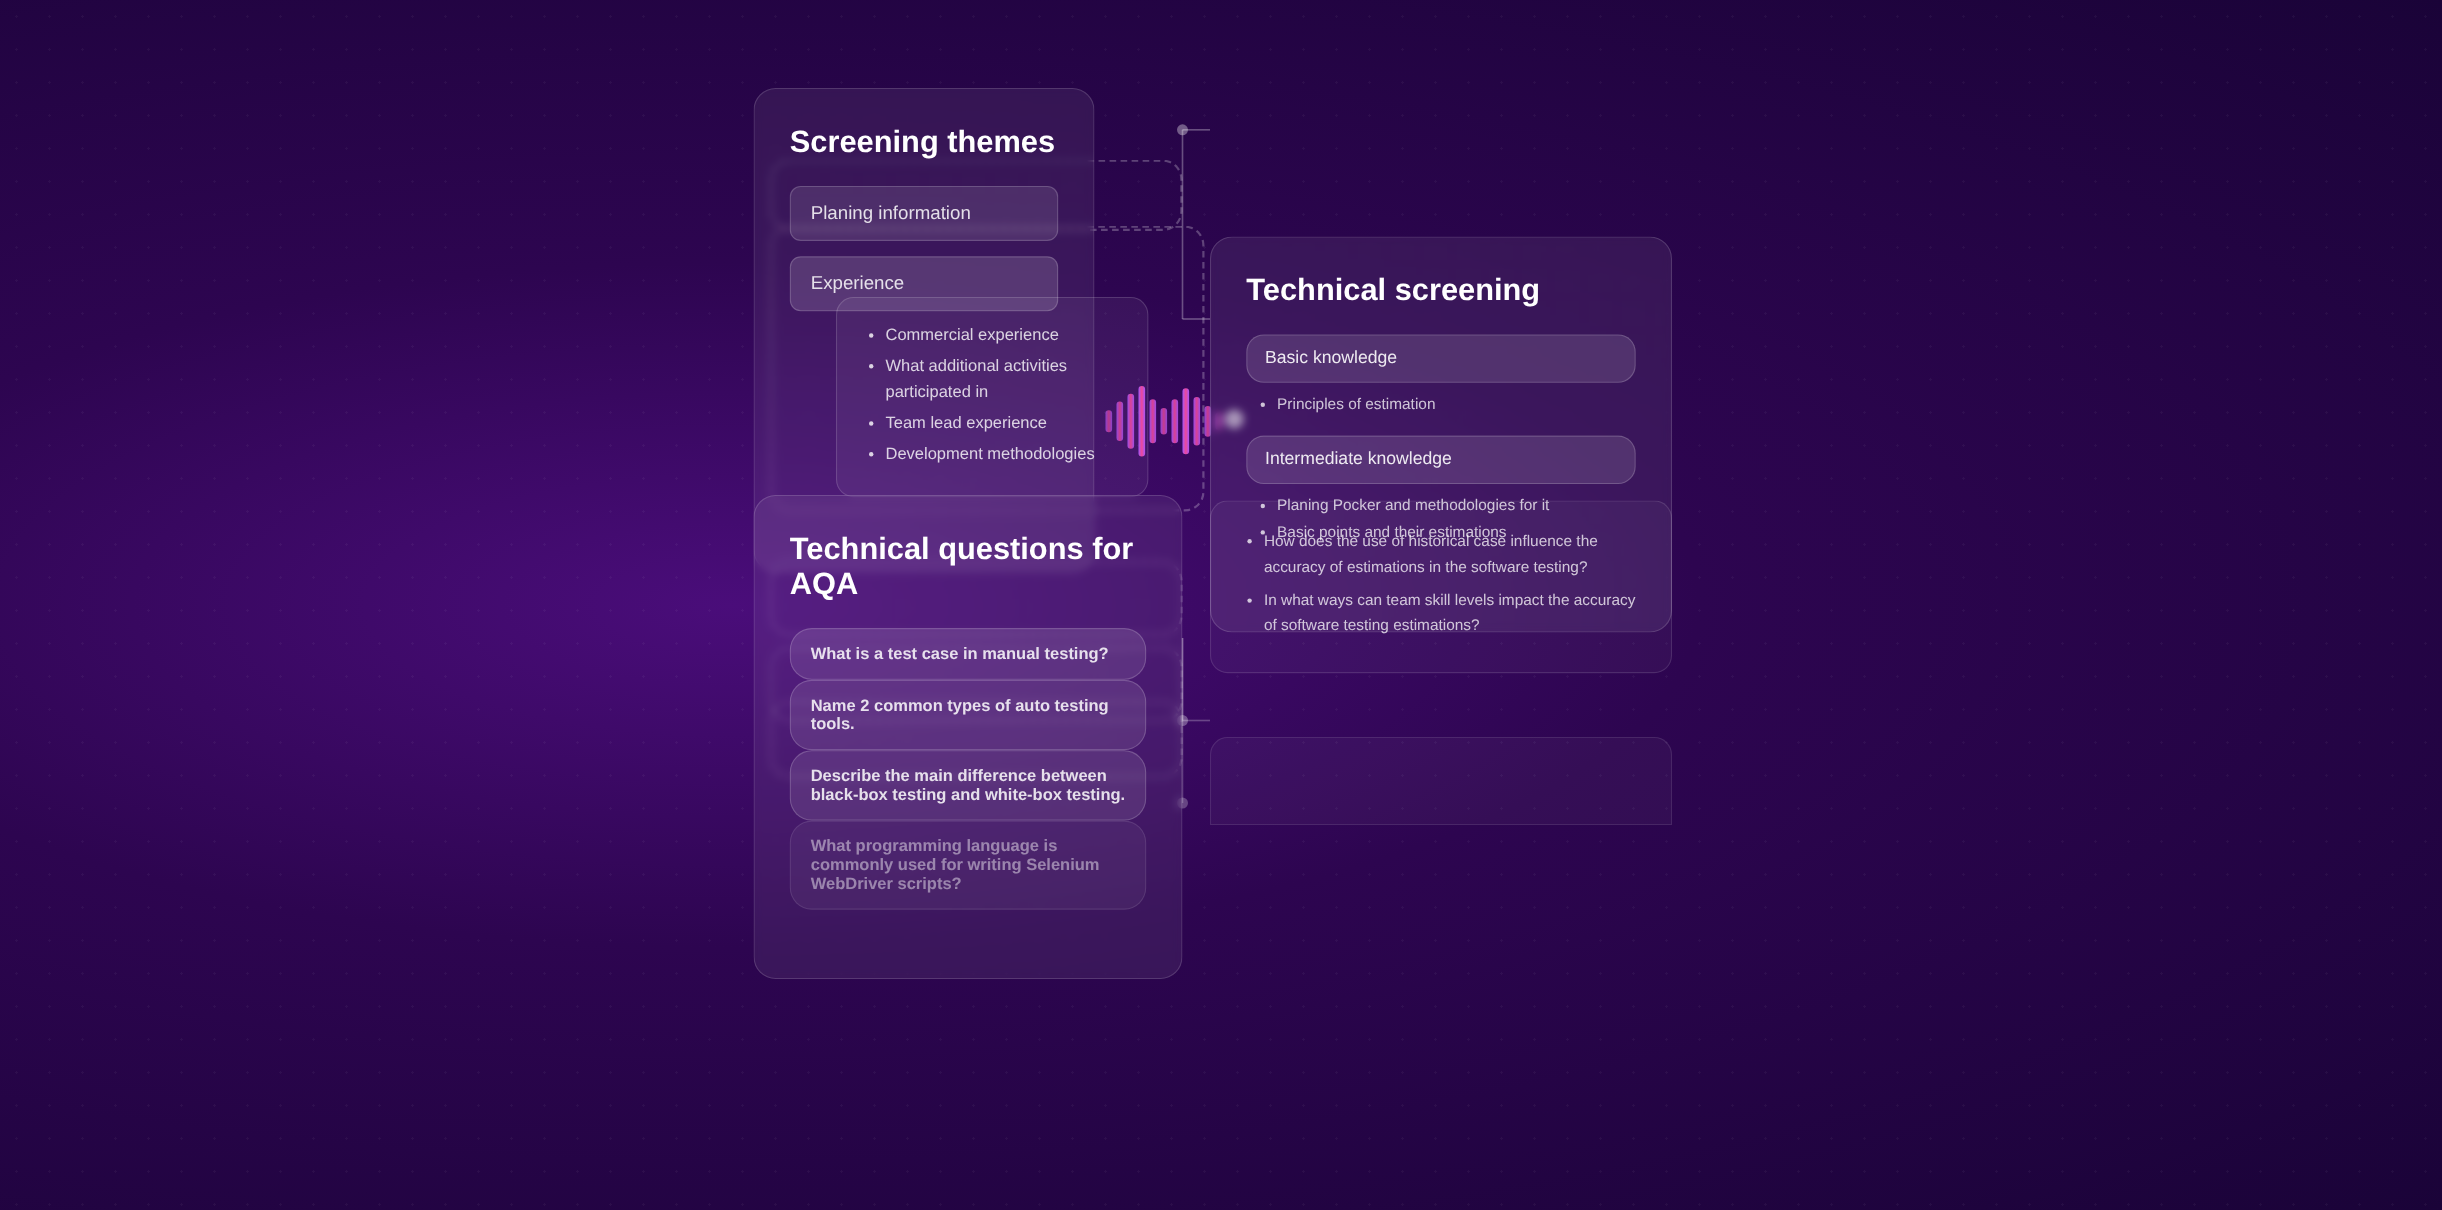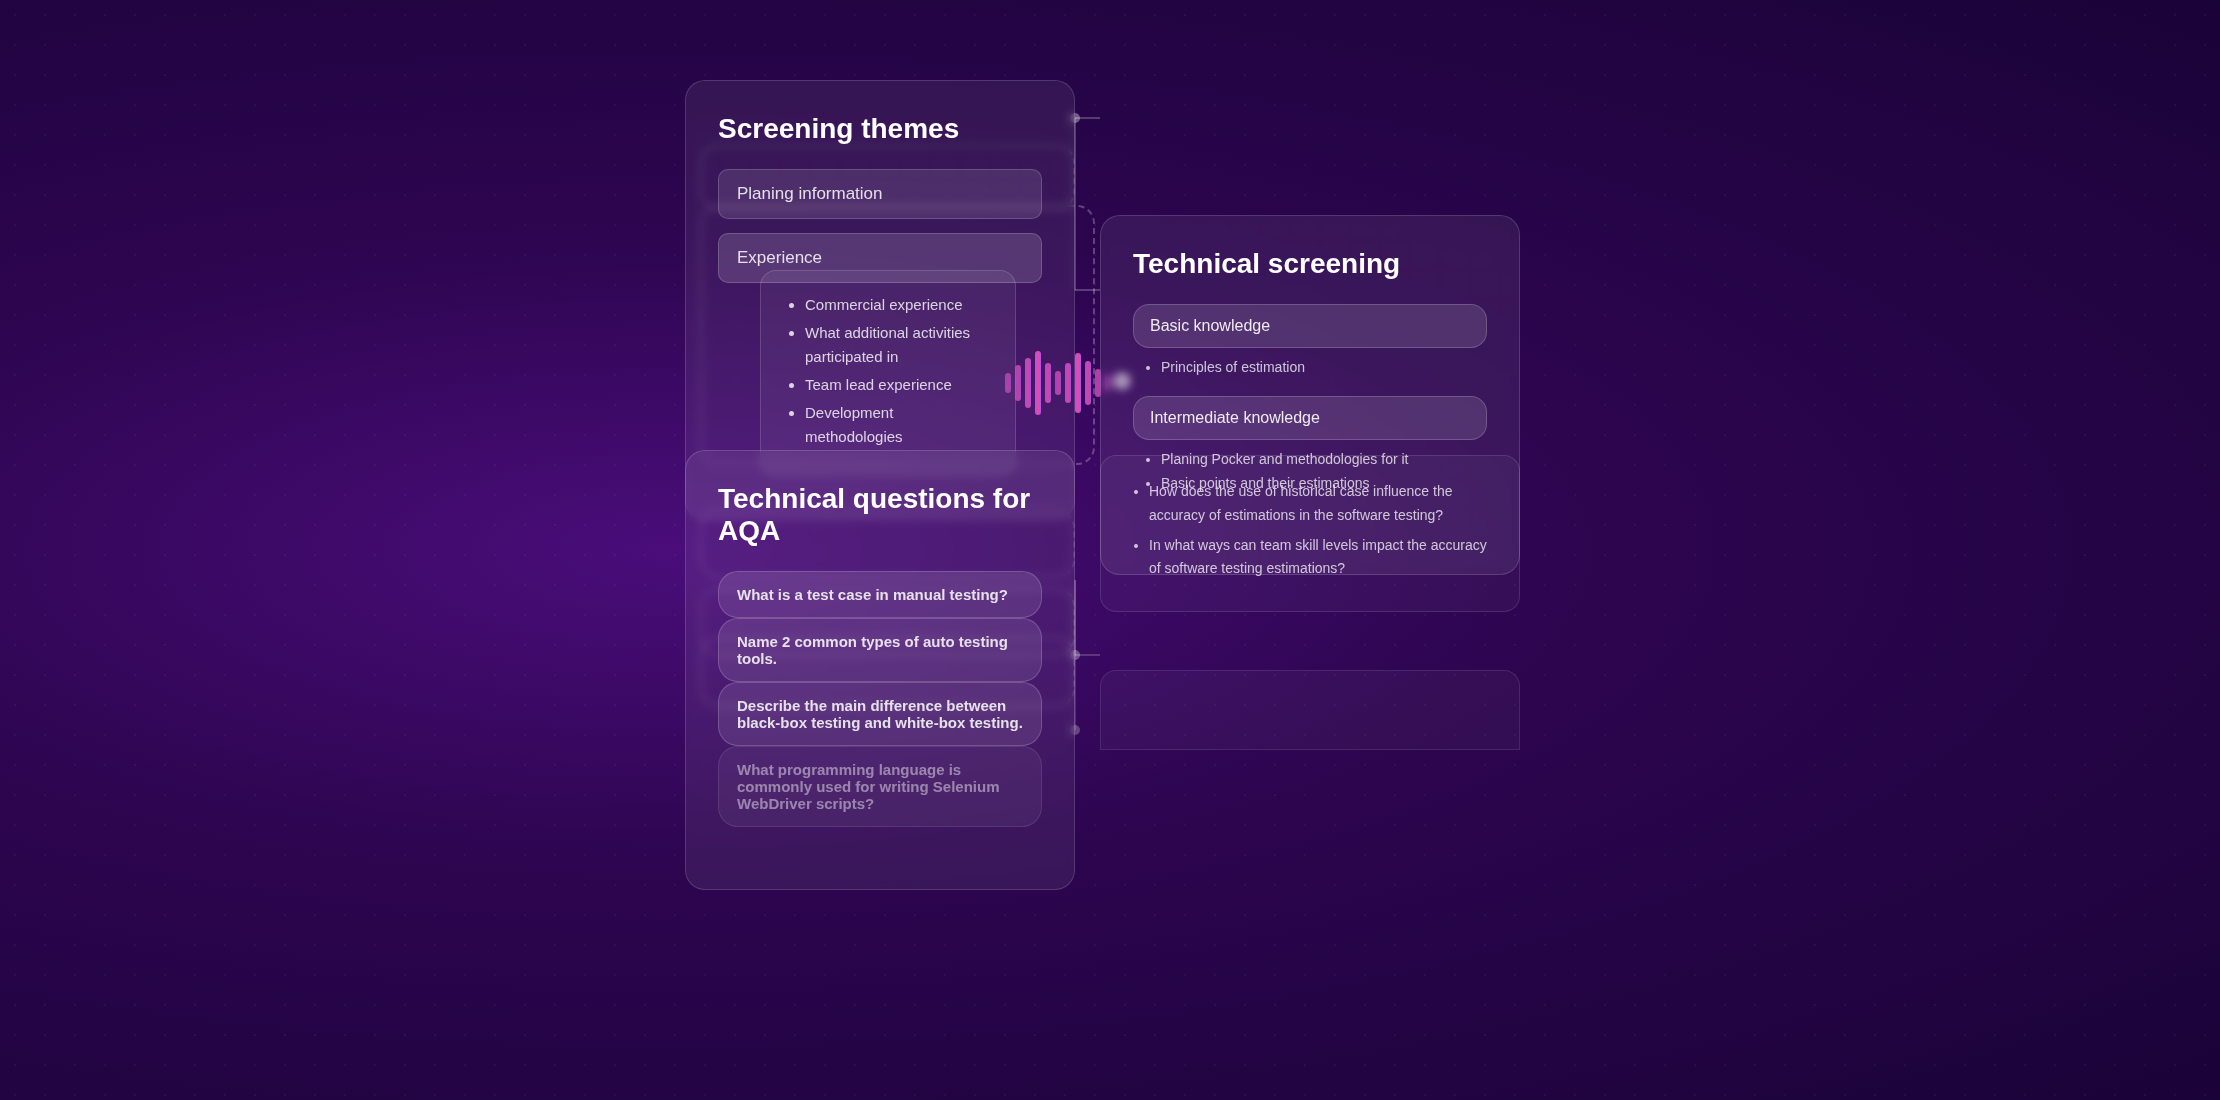--- a/index.html
+++ b/index.html
@@ -43,21 +43,21 @@
       color: #ffffff;
       font-size: 28px;
       font-weight: 600;
       margin-bottom: 24px;
     }
 
     
     .card-screening-themes {
       left: 685px;
       top: 80px;
-      width: 390px;
+      width: 310px;
       height: 440px;
     }
 
     
     .theme-item {
       background: rgba(255,255,255,0.10);
       border: 1px solid rgba(255,255,255,0.18);
       border-radius: 10px;
       padding: 14px 18px;
       color: rgba(255,255,255,0.85);
@@ -67,21 +67,21 @@
 
     .theme-item.active {
       background: rgba(255,255,255,0.14);
     }
 
     
     .experience-sub {
       position: absolute;
       left: 760px;
       top: 270px;
-      width: 256px;
+      width: 284px;
       background: rgba(255,255,255,0.06);
       border: 1px solid rgba(255,255,255,0.15);
       border-radius: 16px;
       padding: 22px 26px;
     }
 
     .experience-sub ul {
       list-style: disc;
       padding-left: 18px;
     }

